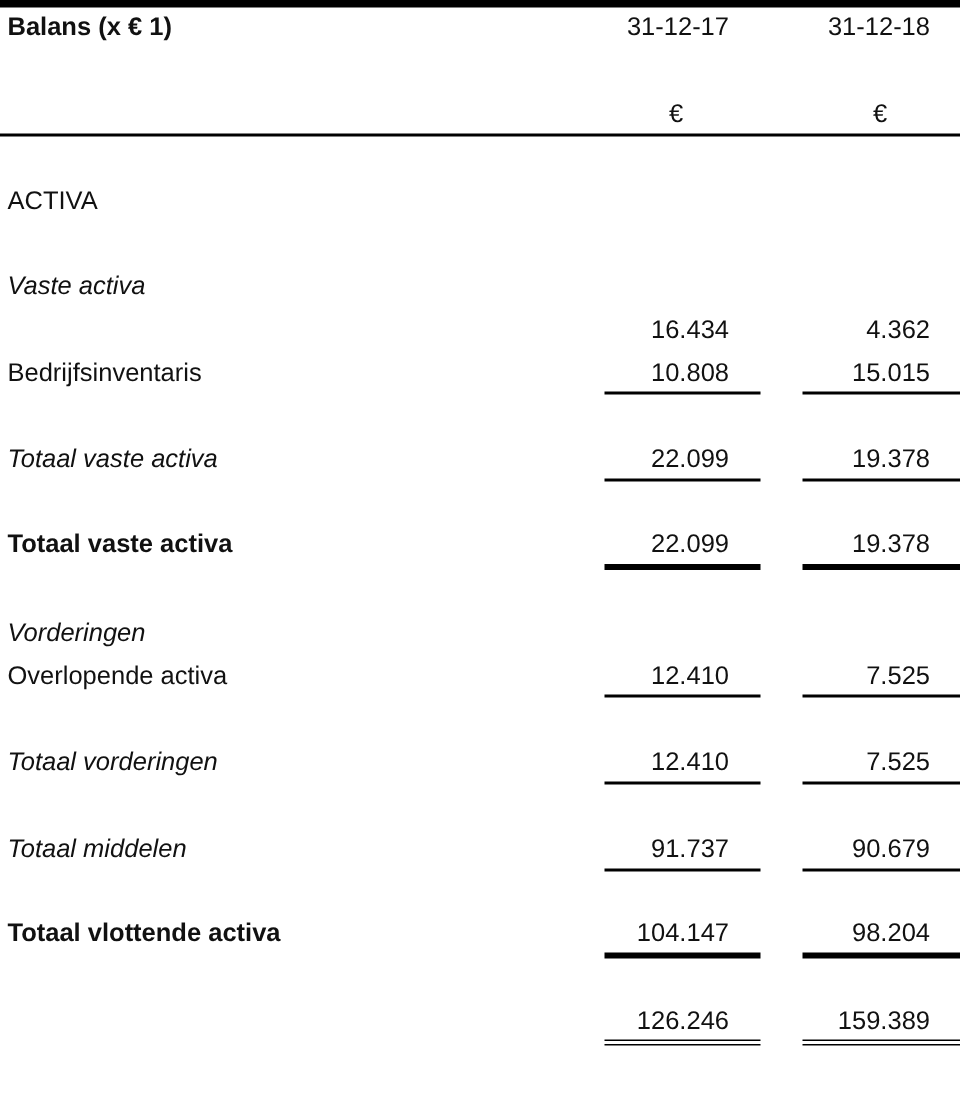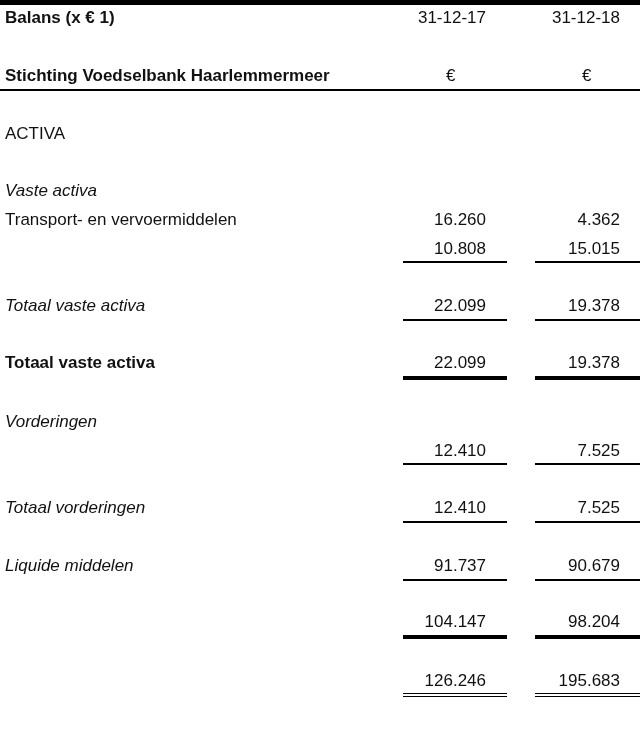--- a/index.html
+++ b/index.html
@@ -28,41 +28,40 @@
 
 <div class="topbar"></div>
 
 <div class="row" style="top:8px">
   <span class="label b">Balans (x € 1)</span>
   <span class="v1">31-12-17</span>
   <span class="v2">31-12-18</span>
 </div>
 
 <div class="row" style="top:66px">
-  <span class="label b">Stichting Voedselbank Haarlemmermeer</span>
   <span class="c1">€</span>
   <span class="c2">€</span>
 </div>
 <div class="headline"></div>
 
 <div class="row" style="top:124px">
   <span class="label">ACTIVA</span>
 </div>
 
 <div class="row" style="top:181px">
   <span class="label bi">Vaste activa</span>
 </div>
 
 <div class="row" style="top:210px">
-  <span class="label">Transport- en vervoermiddelen</span>
-  <span class="v1">16.260</span>
+  <span class="v1">16.434</span>
   <span class="v2">4.362</span>
 </div>
 
 <div class="row" style="top:239px">
+  <span class="label">Bedrijfsinventaris</span>
   <span class="v1">10.808</span>
   <span class="v2">15.015</span>
 </div>
 <div class="ul u1 thin" style="top:261px"></div>
 <div class="ul u2 thin" style="top:261px"></div>
 
 <div class="row" style="top:296px">
   <span class="label i">Totaal vaste activa</span>
   <span class="v1">22.099</span>
   <span class="v2">19.378</span>
@@ -76,47 +75,49 @@
   <span class="v2">19.378</span>
 </div>
 <div class="ul u1 thick" style="top:376px"></div>
 <div class="ul u2 thick" style="top:376px"></div>
 
 <div class="row" style="top:412px">
   <span class="label bi">Vorderingen</span>
 </div>
 
 <div class="row" style="top:441px">
+  <span class="label">Overlopende activa</span>
   <span class="v1">12.410</span>
   <span class="v2">7.525</span>
 </div>
 <div class="ul u1 thin" style="top:463px"></div>
 <div class="ul u2 thin" style="top:463px"></div>
 
 <div class="row" style="top:498px">
   <span class="label i">Totaal vorderingen</span>
   <span class="v1">12.410</span>
   <span class="v2">7.525</span>
 </div>
 <div class="ul u1 thin" style="top:521px"></div>
 <div class="ul u2 thin" style="top:521px"></div>
 
 <div class="row" style="top:556px">
-  <span class="label bi">Liquide middelen</span>
+  <span class="label bi">Totaal middelen</span>
   <span class="v1">91.737</span>
   <span class="v2">90.679</span>
 </div>
 <div class="ul u1 thin" style="top:579px"></div>
 <div class="ul u2 thin" style="top:579px"></div>
 
 <div class="row" style="top:612px">
+  <span class="label b">Totaal vlottende activa</span>
   <span class="v1">104.147</span>
   <span class="v2">98.204</span>
 </div>
 <div class="ul u1 thick" style="top:635px"></div>
 <div class="ul u2 thick" style="top:635px"></div>
 
 <div class="row" style="top:671px">
   <span class="v1">126.246</span>
-  <span class="v2">195.683</span>
+  <span class="v2">159.389</span>
 </div>
 <div class="ul u1 dbl" style="top:693px"></div>
 <div class="ul u2 dbl" style="top:693px"></div>
 
 </body></html>

